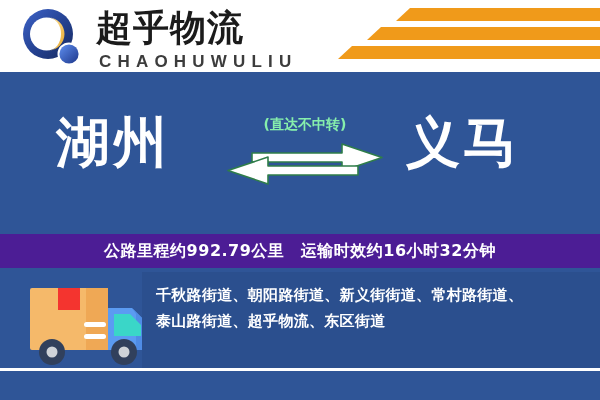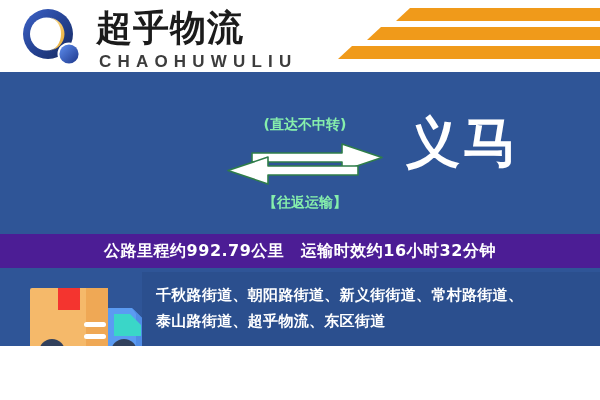--- a/index.html
+++ b/index.html
@@ -6,21 +6,21 @@
     margin: 0;
     padding: 0;
     background: #ffffff;
   }
   body {
     font-family: "Liberation Sans", sans-serif;
   }
   #banner {
     position: relative;
     width: 600px;
-    height: 346px;
+    height: 400px;
     overflow: hidden;
     background: #ffffff;
   }
 
   
   .header {
     position: absolute;
     left: 0; top: 0;
     width: 600px; height: 72px;
     background: #ffffff;
@@ -214,30 +214,30 @@
     <div class="stripes">
       <div class="stripe s1" style="clip-path: polygon(14px 0, 100% 0, 100% 100%, 0 100%);"></div>
       <div class="stripe s2" style="clip-path: polygon(14px 0, 100% 0, 100% 100%, 0 100%);"></div>
       <div class="stripe s3" style="clip-path: polygon(14px 0, 100% 0, 100% 100%, 0 100%);"></div>
     </div>
   </div>
 
   <div class="blue-area">
 
     <div class="route">
+      <div class="city origin">湖州</div>
 
       <div class="mid">
         <div class="mid-top">(直达不中转)</div>
         <svg class="arrows" viewBox="0 0 162 44">
 
           <path d="M28 11 L118 11 L118 2 L158 15.5 L118 29 L118 20 L28 20 Z" fill="#ffffff" stroke="#2f7d4a" stroke-width="1.6" stroke-linejoin="round"></path>
 
           <path d="M134 24 L44 24 L44 15 L4 28.5 L44 42 L44 33 L134 33 Z" fill="#ffffff" stroke="#2f7d4a" stroke-width="1.6" stroke-linejoin="round"></path>
         </svg>
-        <div class="mid-bottom">【往返运输】</div>
       </div>
 
       <div class="city dest">义马</div>
     </div>
 
     <div class="info-bar">
       <div class="info-text">公路里程约992.79公里　运输时效约16小时32分钟</div>
     </div>
 
     <div class="bottom">

